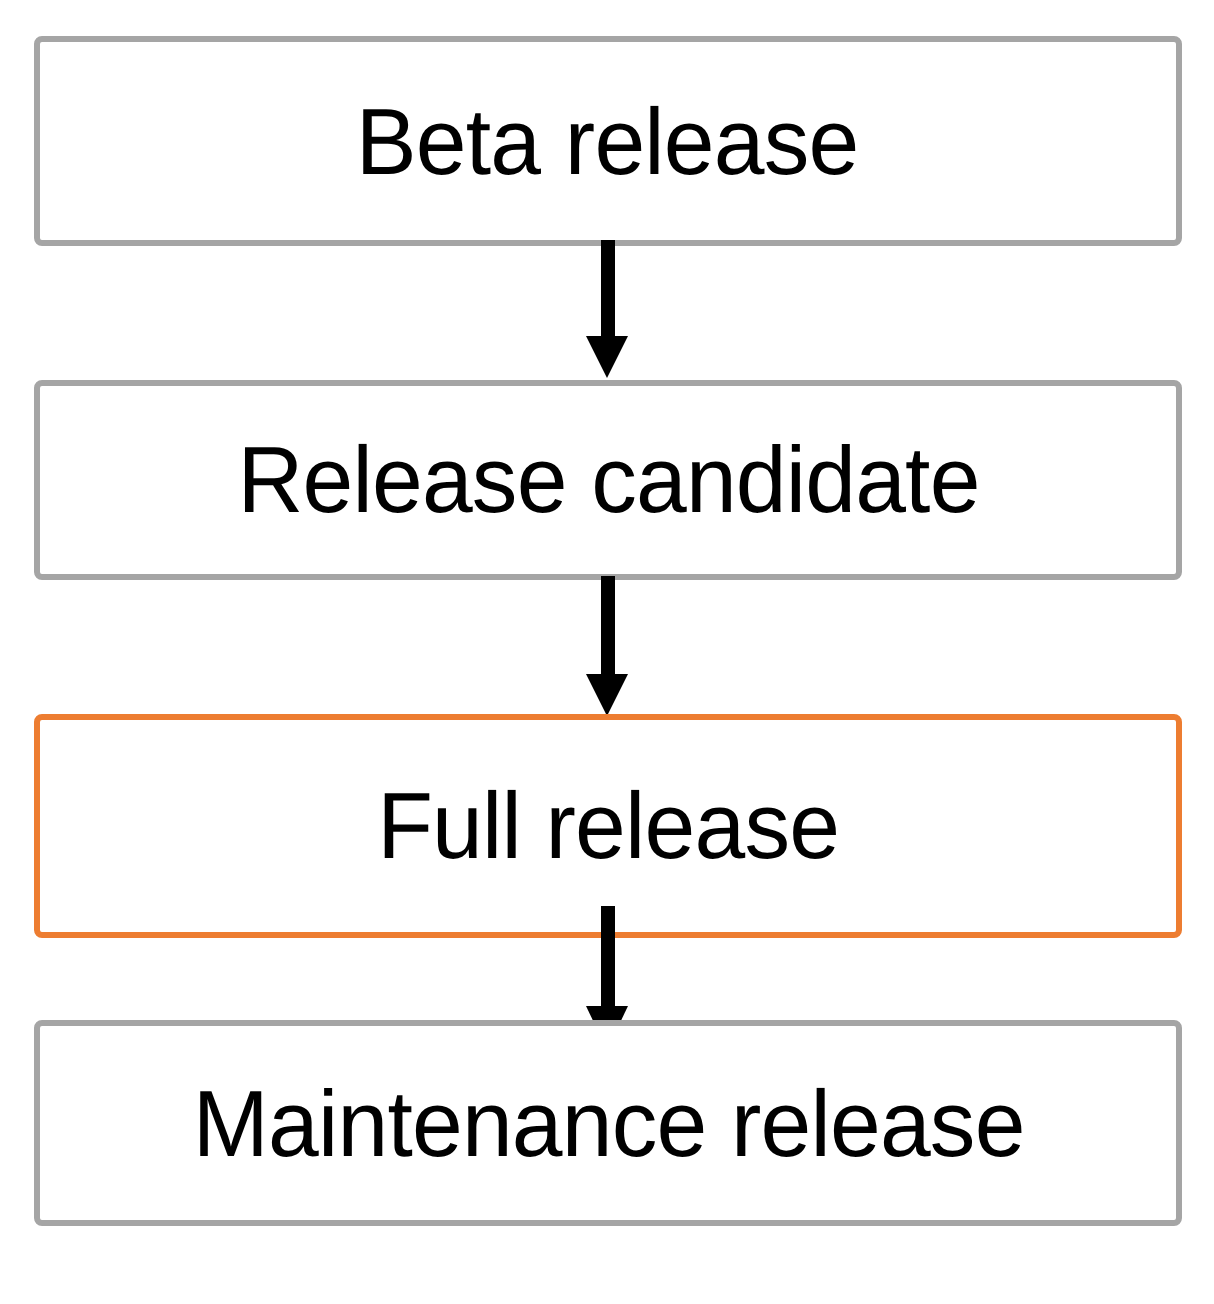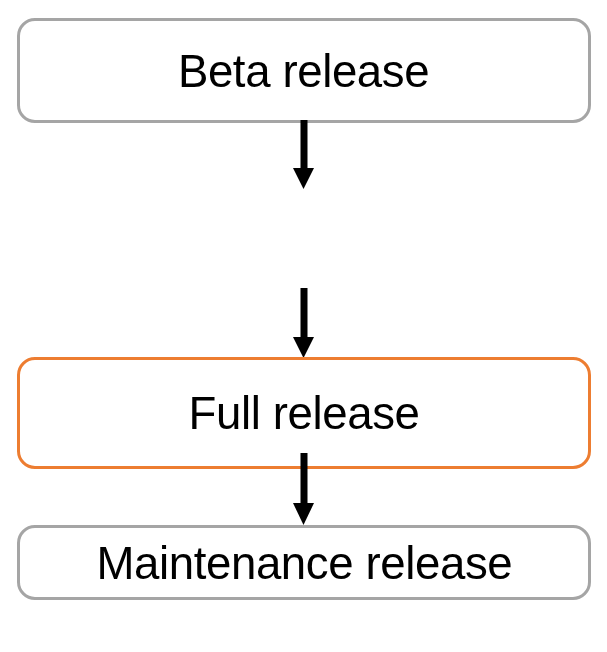--- a/index.html
+++ b/index.html
@@ -21,21 +21,21 @@
     background: #FFFFFF;
   }
 
   .node {
     position: absolute;
     left: 17px;
     width: 574px;
     box-sizing: border-box;
     background: #FFFFFF;
     border: 3px solid #A5A5A5;
-    border-radius: 18px;
+    border-radius: 4px;
     display: flex;
     align-items: center;
     justify-content: center;
   }
 
   .node.accent {
     border-color: #ED7D31;
   }
 
   .node-label {
@@ -47,21 +47,21 @@
     letter-spacing: -0.4px;
     text-align: center;
     white-space: nowrap;
     transform: scaleX(0.97);
   }
 
   
   #node-0 { top: 18px;  height: 105px; }
   #node-1 { top: 190px; height: 100px; }
   #node-2 { top: 357px; height: 112px;  }
-  #node-3 { top: 525px; height: 75px; }
+  #node-3 { top: 510px; height: 103px; }
 
   
   .connector {
     position: absolute;
     left: 0;
     width: 607px;
     pointer-events: none;
   }
   #conn-0 { top: 120px; height: 70px; }
   #conn-1 { top: 288px; height: 71px; }
@@ -78,20 +78,23 @@
     <span class="node-label">Beta release</span>
   </div>
 
   <div class="connector" id="conn-0">
     <svg width="607" height="70" viewBox="0 0 607 70" xmlns="http://www.w3.org/2000/svg">
       <rect x="300.5" y="0" width="7" height="52" fill="#000000"></rect>
       <polygon points="293,48 314,48 303.5,69" fill="#000000"></polygon>
     </svg>
   </div>
 
+  <div class="node" id="node-1" style="border-color: rgb(165, 165, 165);">
+    <span class="node-label">Release candidate</span>
+  </div>
 
   <div class="connector" id="conn-1">
     <svg width="607" height="71" viewBox="0 0 607 71" xmlns="http://www.w3.org/2000/svg">
       <rect x="300.5" y="0" width="7" height="53" fill="#000000"></rect>
       <polygon points="293,49 314,49 303.5,70" fill="#000000"></polygon>
     </svg>
   </div>
 
   <div class="node accent" id="node-2" style="border-color: rgb(237, 125, 49);">
     <span class="node-label">Full release</span>

